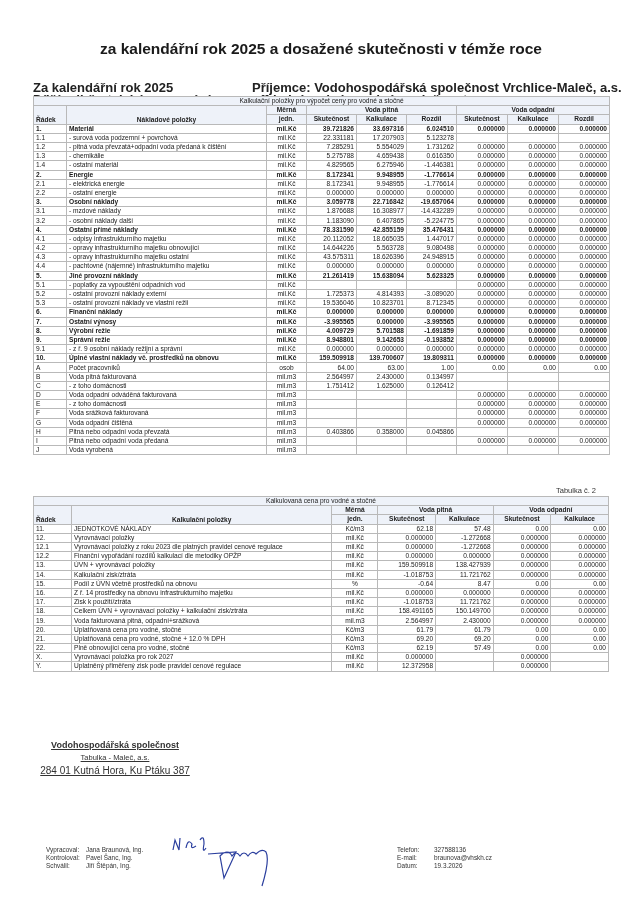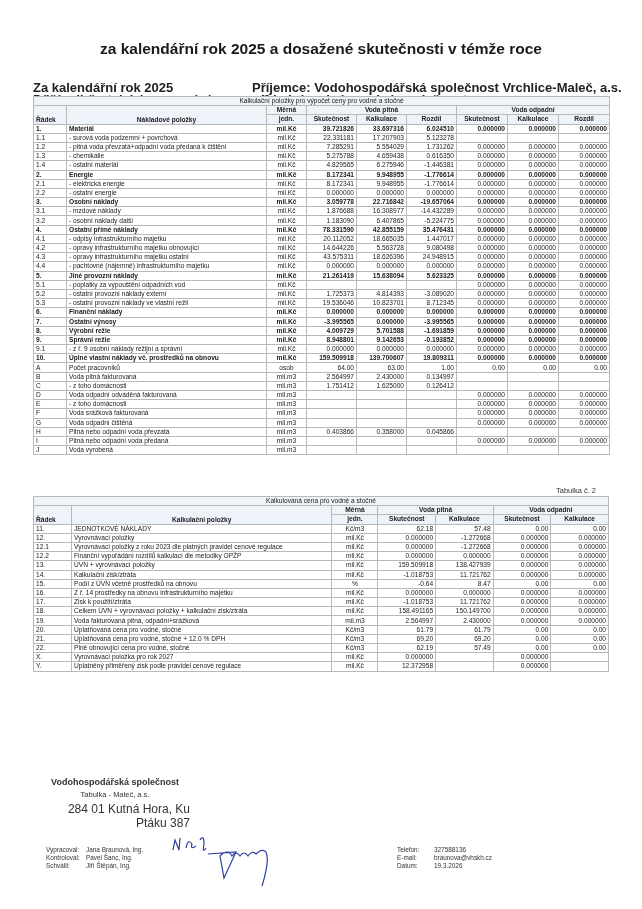--- a/index.html
+++ b/index.html
@@ -10,21 +10,21 @@
   .tab-label { position: absolute; font-size: 7.5px; color: #333; }
   table { border-collapse: collapse; position: absolute; font-size: 6.6px; table-layout: fixed; }
   td, th { border: 1px solid #b9b9b9; padding: 0 2px; height: 9.2px; line-height: 8px; white-space: nowrap; overflow: hidden; font-weight: normal; }
   th { background: #eef2f9; font-weight: bold; color: #222; }
   .caption-row th { text-align: center; font-weight: normal; }
   td.num { text-align: right; }
   td.unit { text-align: center; }
   tr.bold td { font-weight: bold; }
   .t1 { left: 33px; top: 96px; width: 576px; }
   .t2 { left: 33px; top: 496px; width: 506px; }
-  .company { position: absolute; left: 40px; top: 777px; text-align: center; width: 150px; color: #333; }
+  .company { position: absolute; left: 40px; top: 740px; text-align: center; width: 150px; color: #333; text-decoration: underline; }
   .company .name { font-weight: bold; font-size: 9px; }
   .company .line { font-size: 7.5px; margin-top: 3px; }
   .people { position: absolute; left: 46px; top: 846px; font-size: 6.4px; color: #333; line-height: 8px; }
   .people .lab { display: inline-block; width: 40px; }
   .contact { position: absolute; left: 397px; top: 846px; font-size: 6.4px; color: #333; line-height: 8px; }
   .contact .lab { display: inline-block; width: 37px; }
   .sig { position: absolute; left: 170px; top: 830px; }
 </style>
 </head>
 <body>
@@ -649,21 +649,21 @@
         <td class="num"></td>
         <td class="num">0.000000</td>
         <td class="num"></td>
       </tr>
     </tbody>
 </table>
 
 <div class="company">
   <div class="name">Vodohospodářská společnost</div>
   <div class="line">Tabulka - Maleč, a.s.</div>
-  <div class="line" style="font-size:12px;text-align:right;">284 01 Kutná Hora, Ku Ptáku 387</div>
+  <div class="line" style="font-size:10px;">284 01 Kutná Hora, Ku Ptáku 387</div>
 </div>
 
 <div class="people">
   <div><span class="lab">Vypracoval:</span><span>Jana Braunová, Ing.</span></div>
   <div><span class="lab">Kontroloval:</span><span>Pavel Šanc, Ing.</span></div>
   <div><span class="lab">Schválil:</span><span>Jiří Štěpán, Ing.</span></div>
 </div>
 
 <svg class="sig" width="130" height="60" viewBox="0 0 130 60">
   <path d="M3 20 L5 10 L9 20 L10 8" stroke="#2b3f9e" stroke-width="1.2" fill="none"></path>

